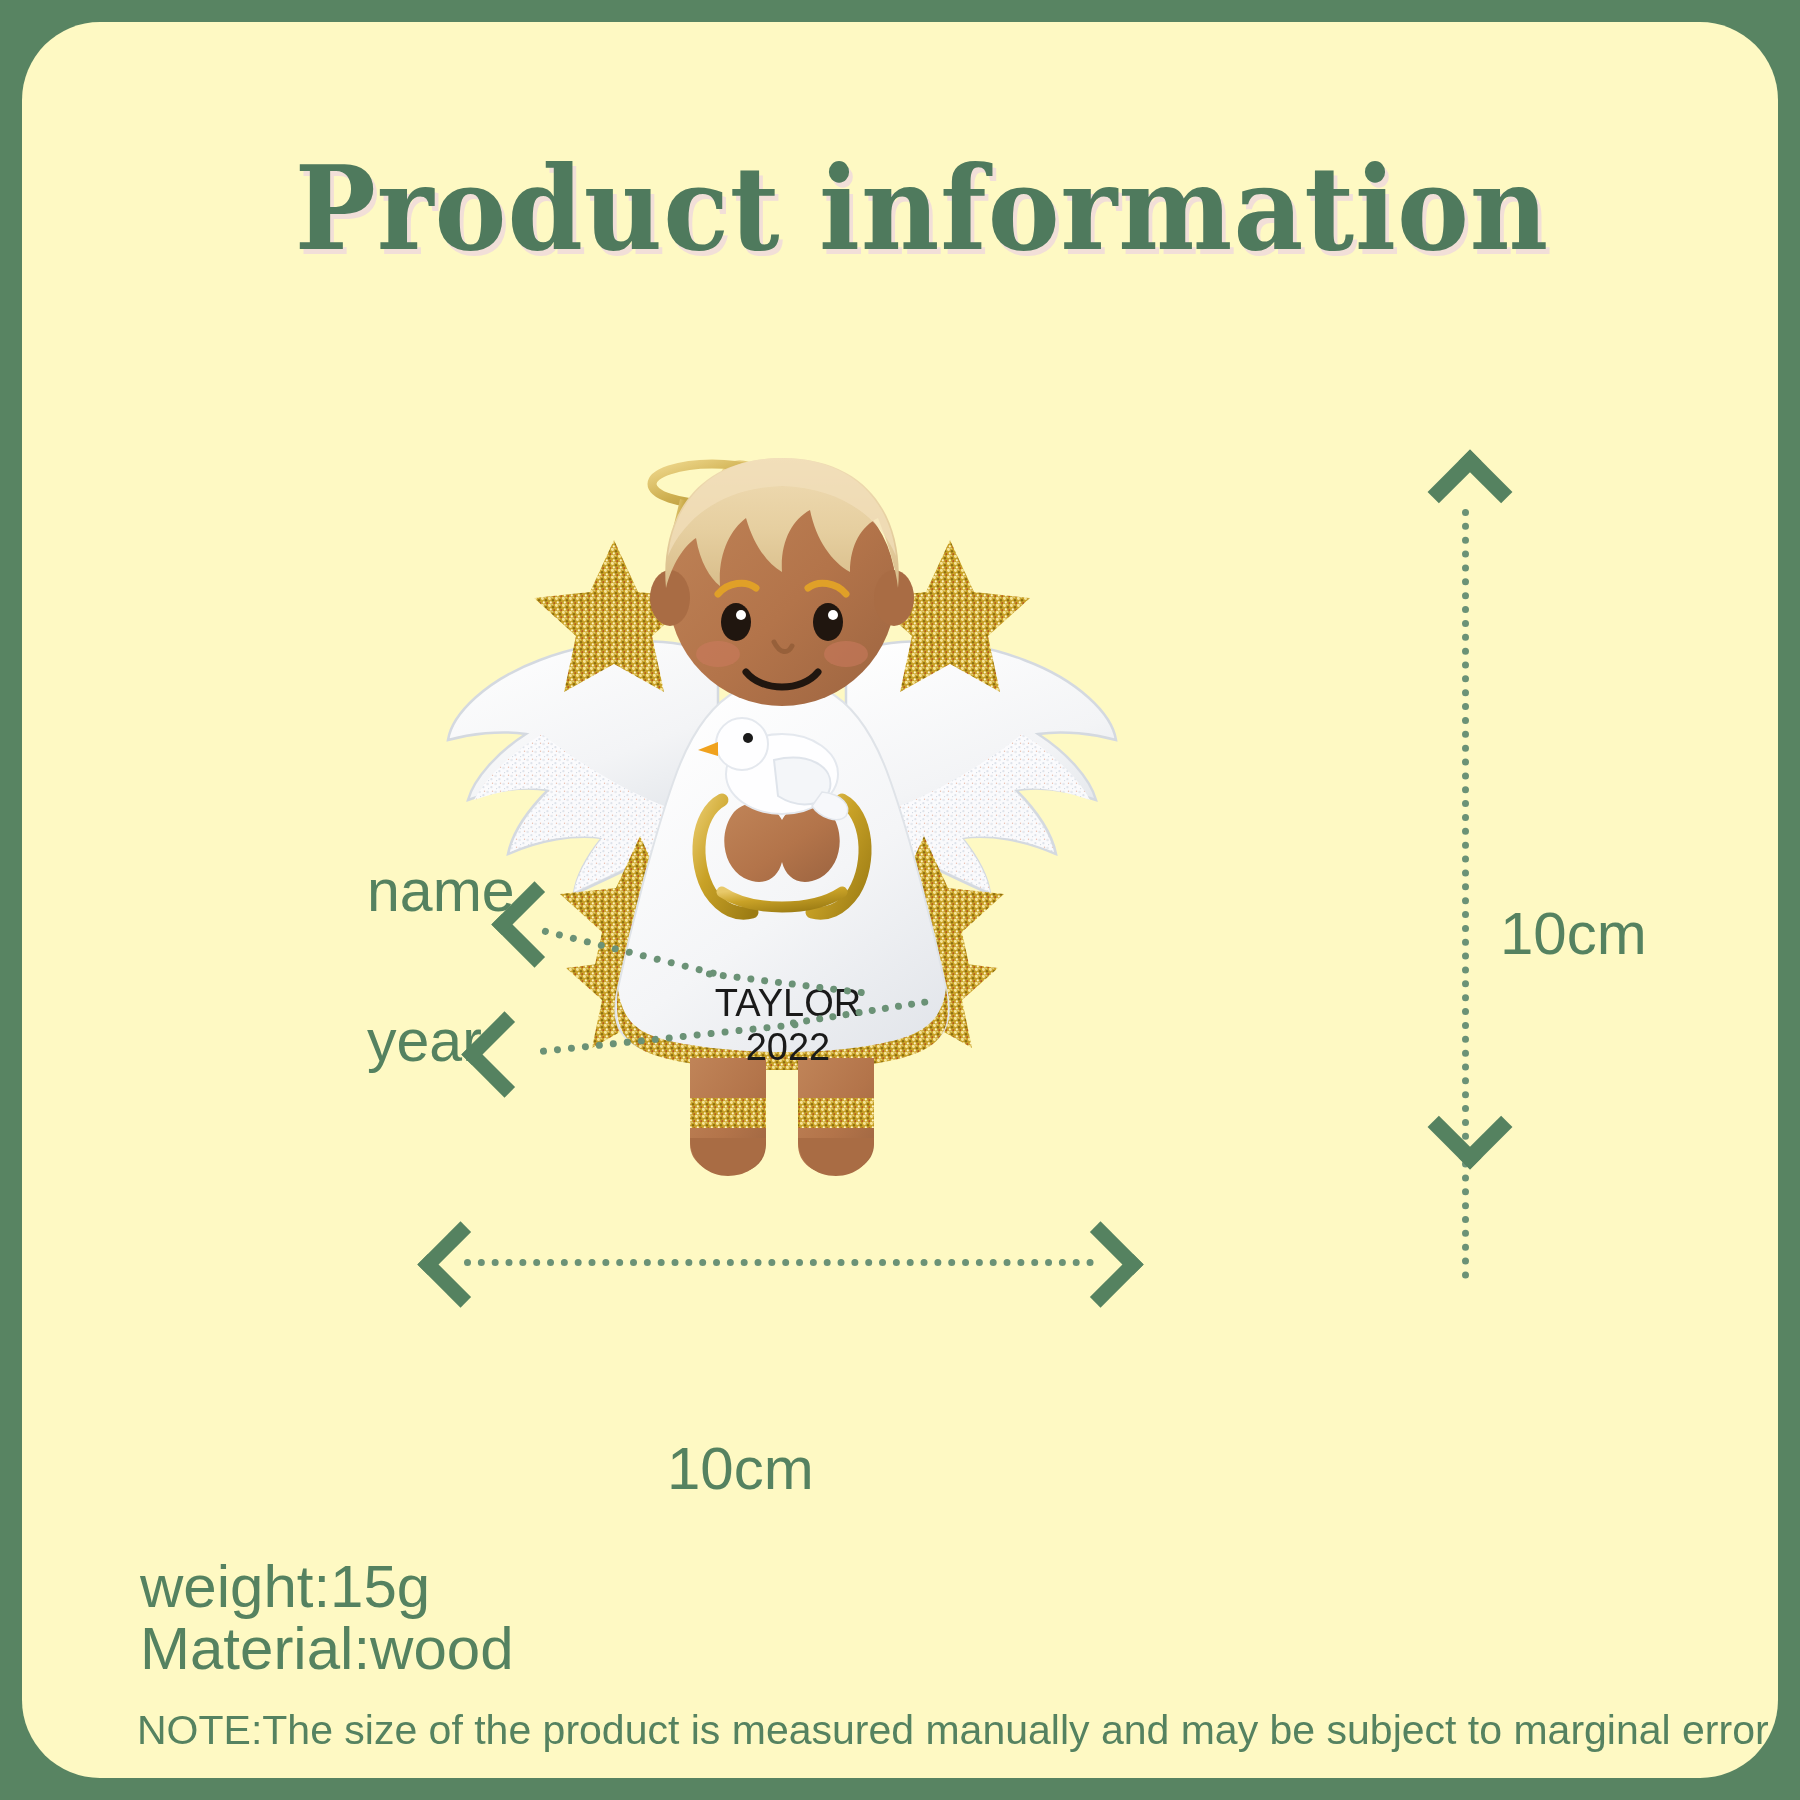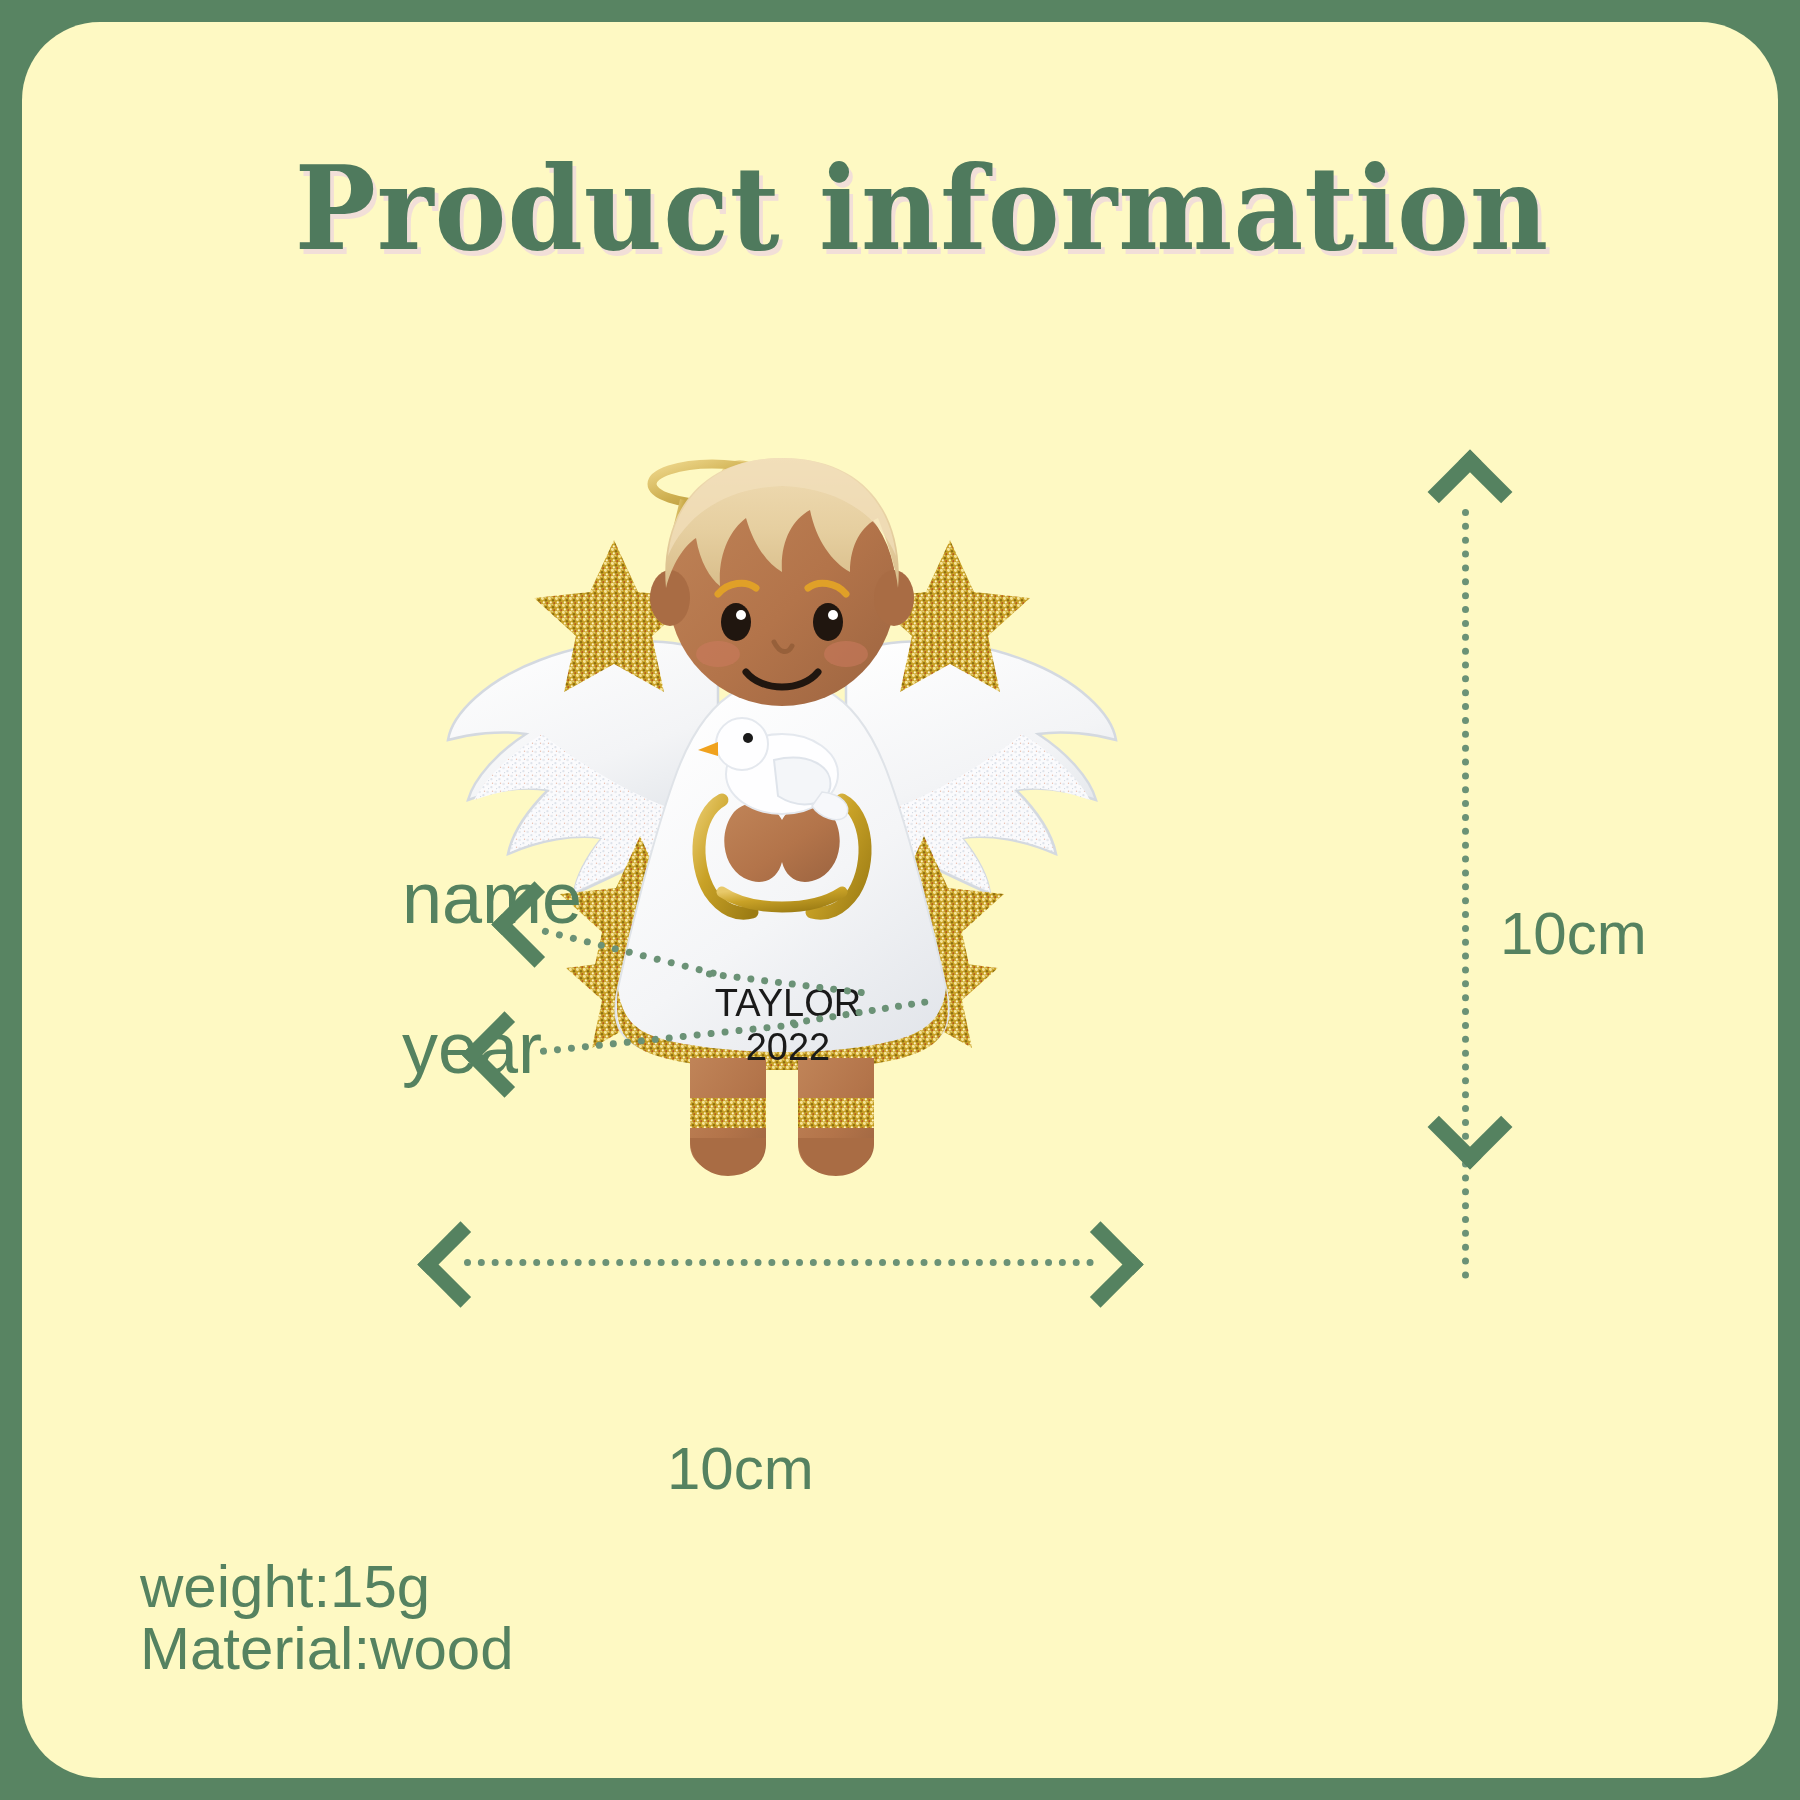--- a/index.html
+++ b/index.html
@@ -48,24 +48,23 @@
     left: 400px;
     top: 400px;
     width: 720px;
     height: 780px;
     text-decoration: underline;
   }
 
   
   .anno-label {
     position: absolute;
-    font-size: 72px;
+    font-size: 59px;
     color: #558260;
     white-space: nowrap;
-    margin-left: 35px;
   }
   #label-name { left: 345px; top: 835px; }
   #label-year { left: 345px; top: 985px; }
   
   .chev-left {
     position: absolute;
     width: 46px;
     height: 46px;
     border-left: 15px solid #558260;
     border-bottom: 15px solid #558260;
@@ -380,14 +379,15 @@
   <div class="chev-down" style="left:1418px; top:1075px;"></div>
   <div class="dim-label" id="dim-v-label">10cm</div>
 
   <div class="chev-left" style="left:408px; top:1212px;"></div>
   <div class="dotline-h" style="left:442px; top:1237px; width:630px;"></div>
   <div class="chev-right" style="left:1048px; top:1212px;"></div>
   <div class="dim-label" id="dim-h-label">10cm</div>
 
   <div class="spec" id="spec-weight">weight:15g</div>
   <div class="spec" id="spec-material">Material:wood</div>
+  <div id="spec-note">NOTE:The size of the product is measured manually and may be subject to marginal error.</div>
 
 </div>
 
 </body></html>

